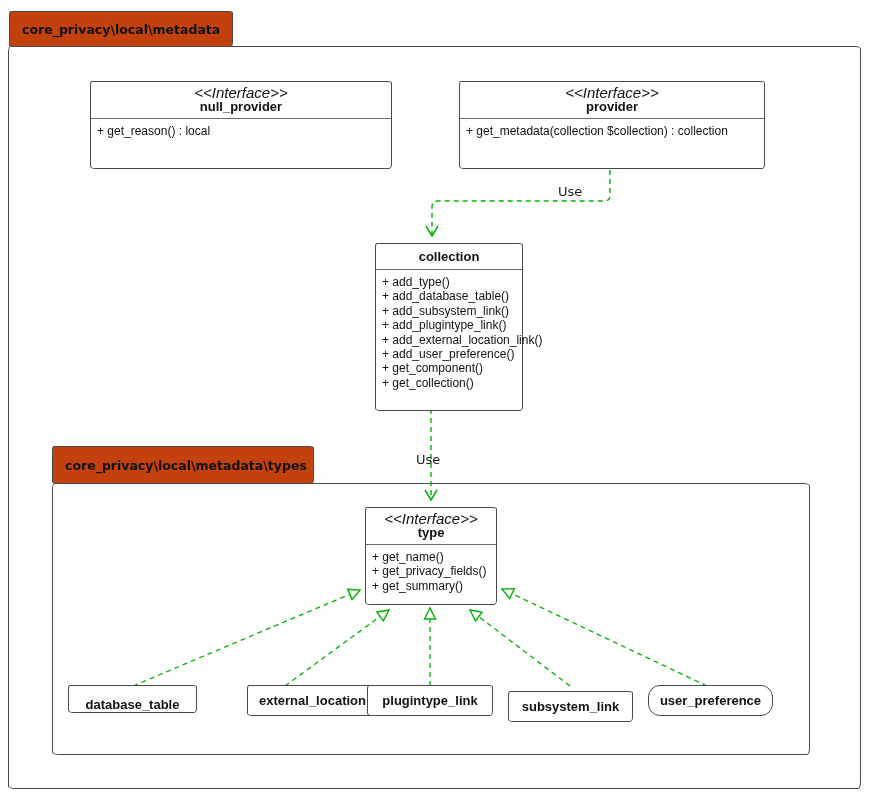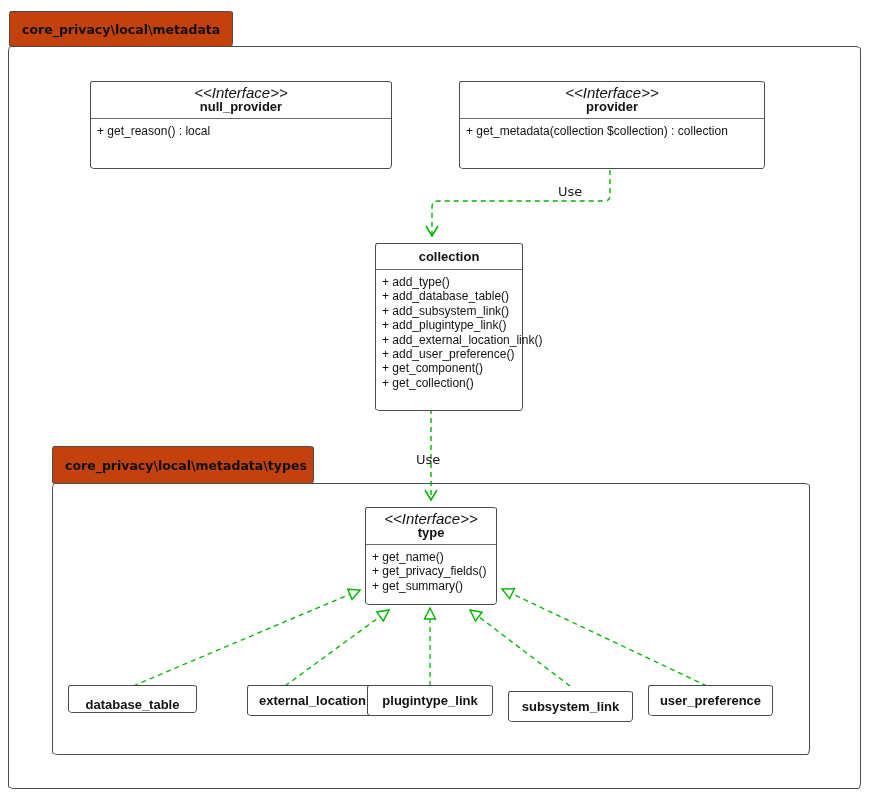--- a/index.html
+++ b/index.html
@@ -125,17 +125,17 @@
   </div>
   <div class="uml-class simple" style="left:217px;top:685px;width:131px;height:31px;margin-left:30px;">
     <span>external_location</span>
   </div>
   <div class="uml-class simple" style="left:367px;top:685px;width:126px;height:31px;">
     <span>plugintype_link</span>
   </div>
   <div class="uml-class simple" style="left:508px;top:685px;width:125px;height:31px;margin-top:6px;">
     <span>subsystem_link</span>
   </div>
-  <div class="uml-class simple" style="left:648px;top:685px;width:125px;height:31px;">
+  <div class="uml-class simple" style="left:648px;top:685px;width:125px;height:31px;border-radius:12px;">
     <span>user_preference</span>
   </div>
 
 </div>
 
 </body></html>

